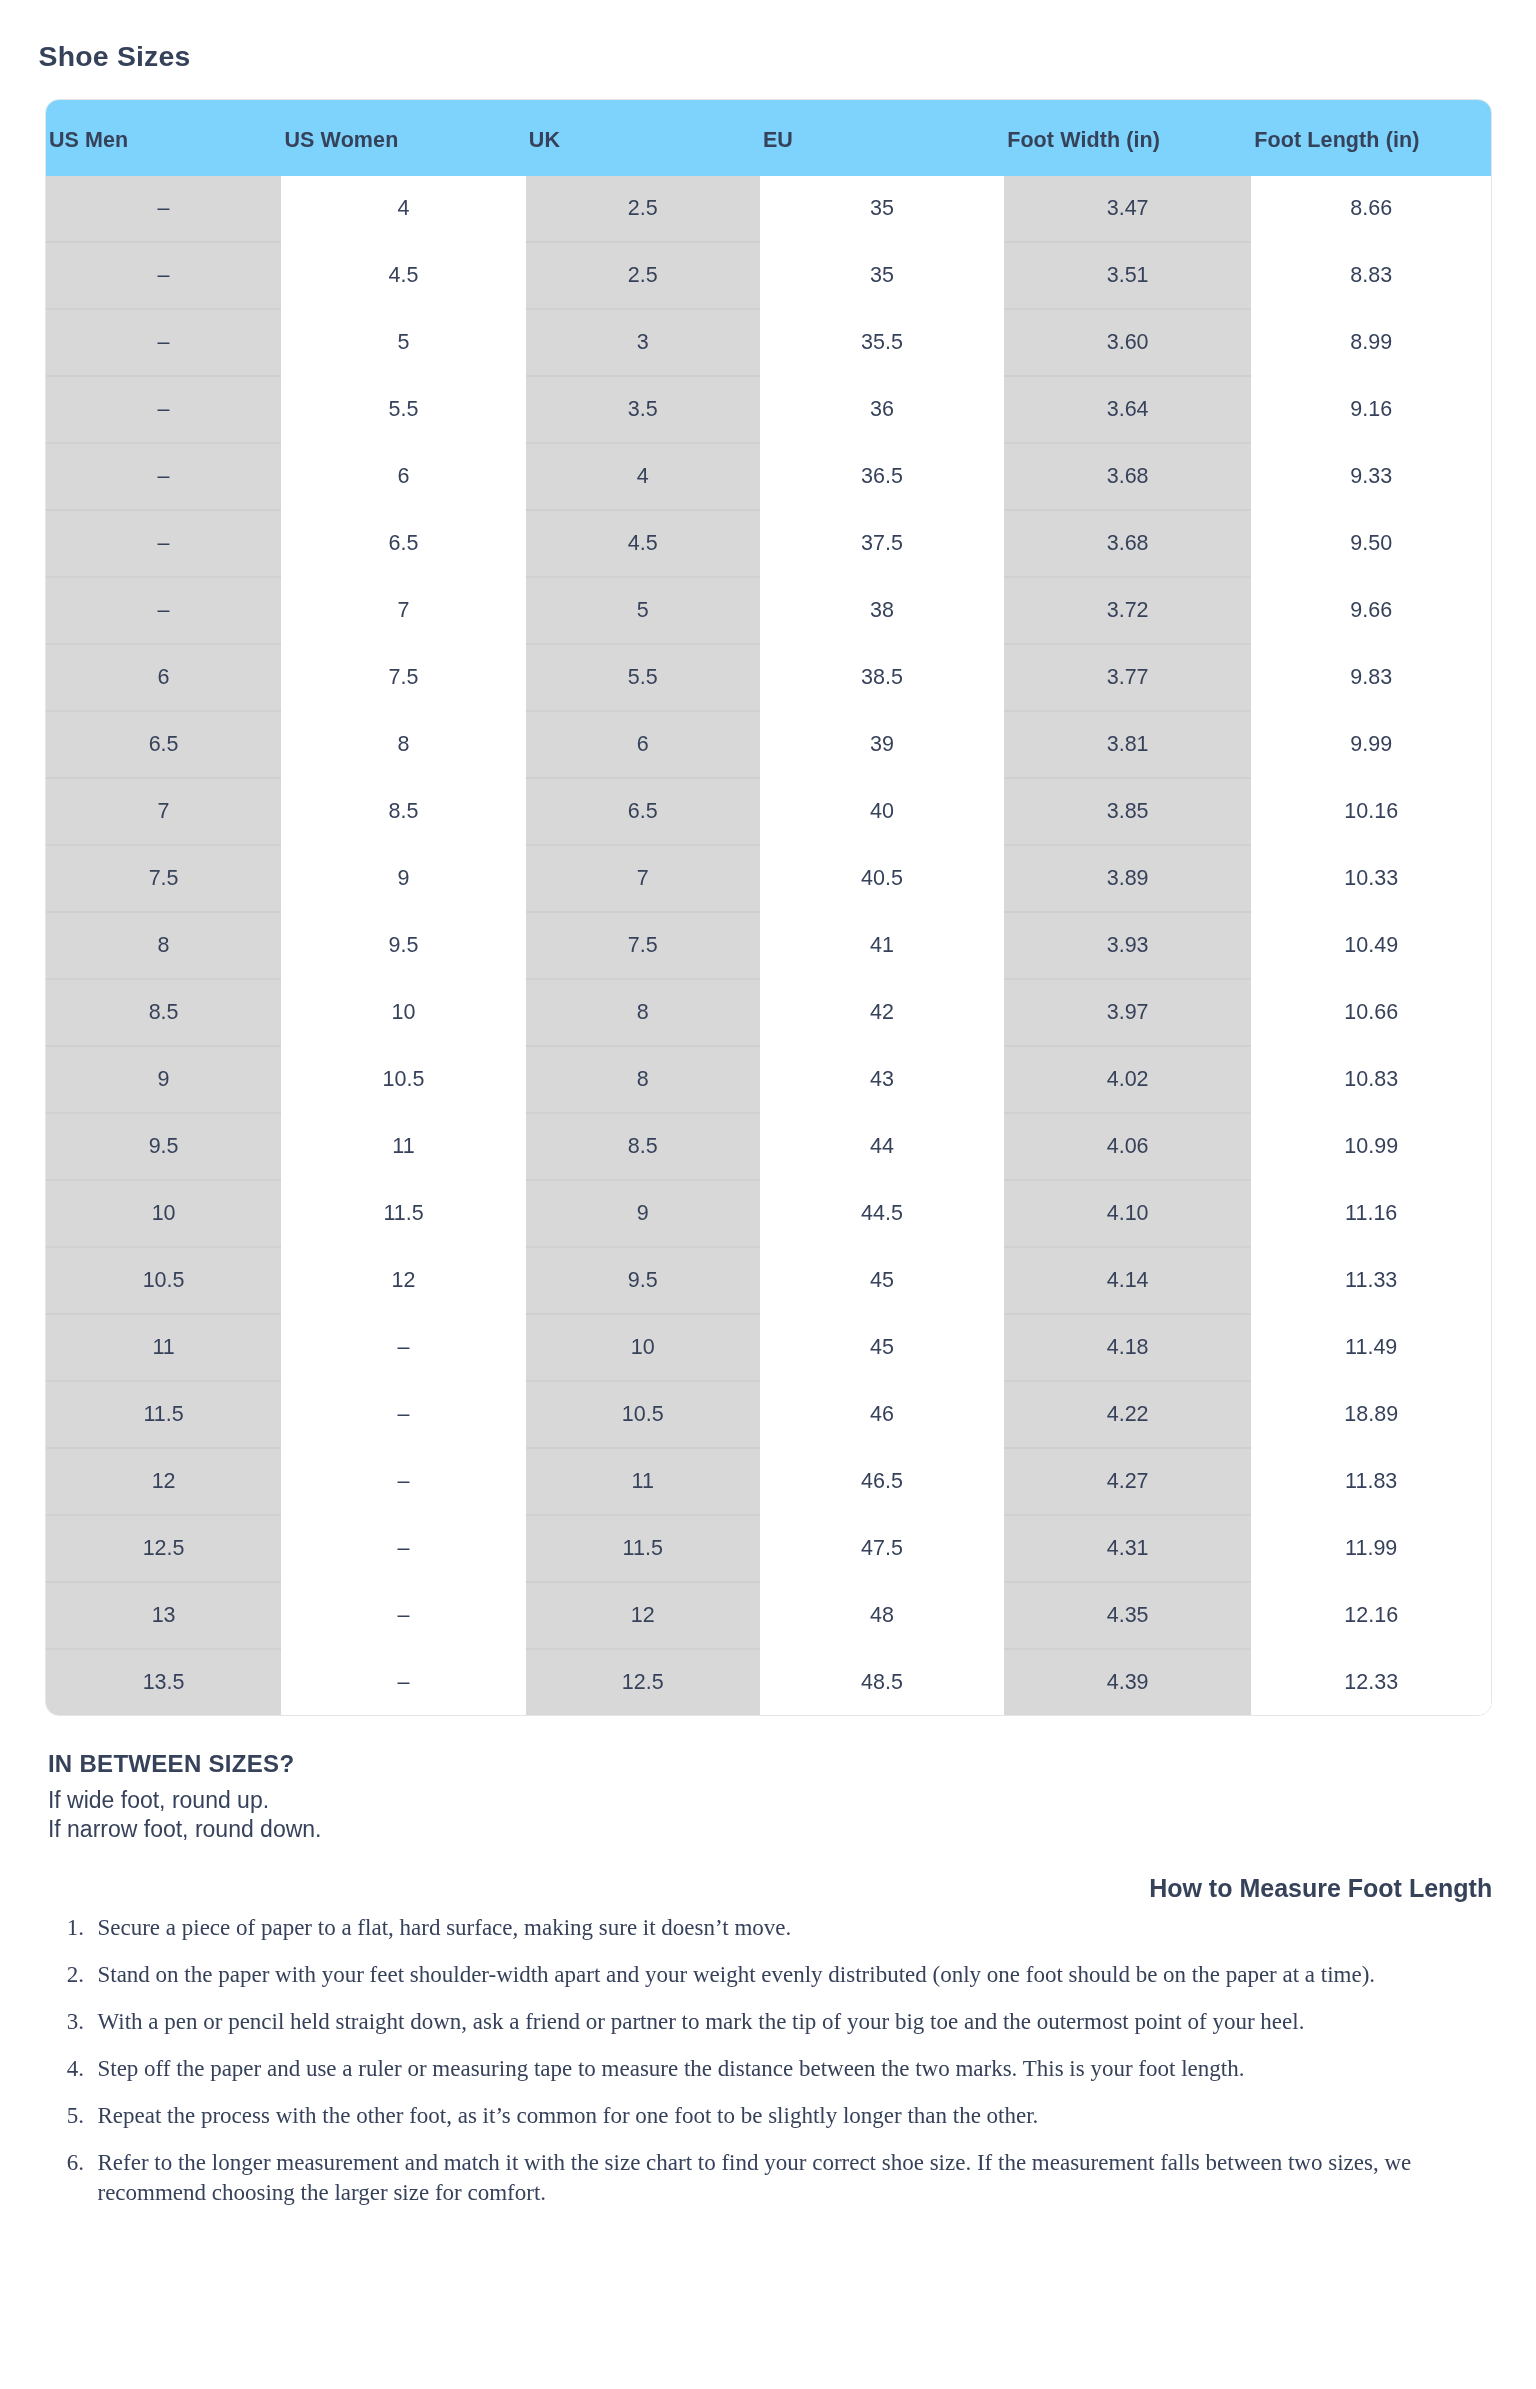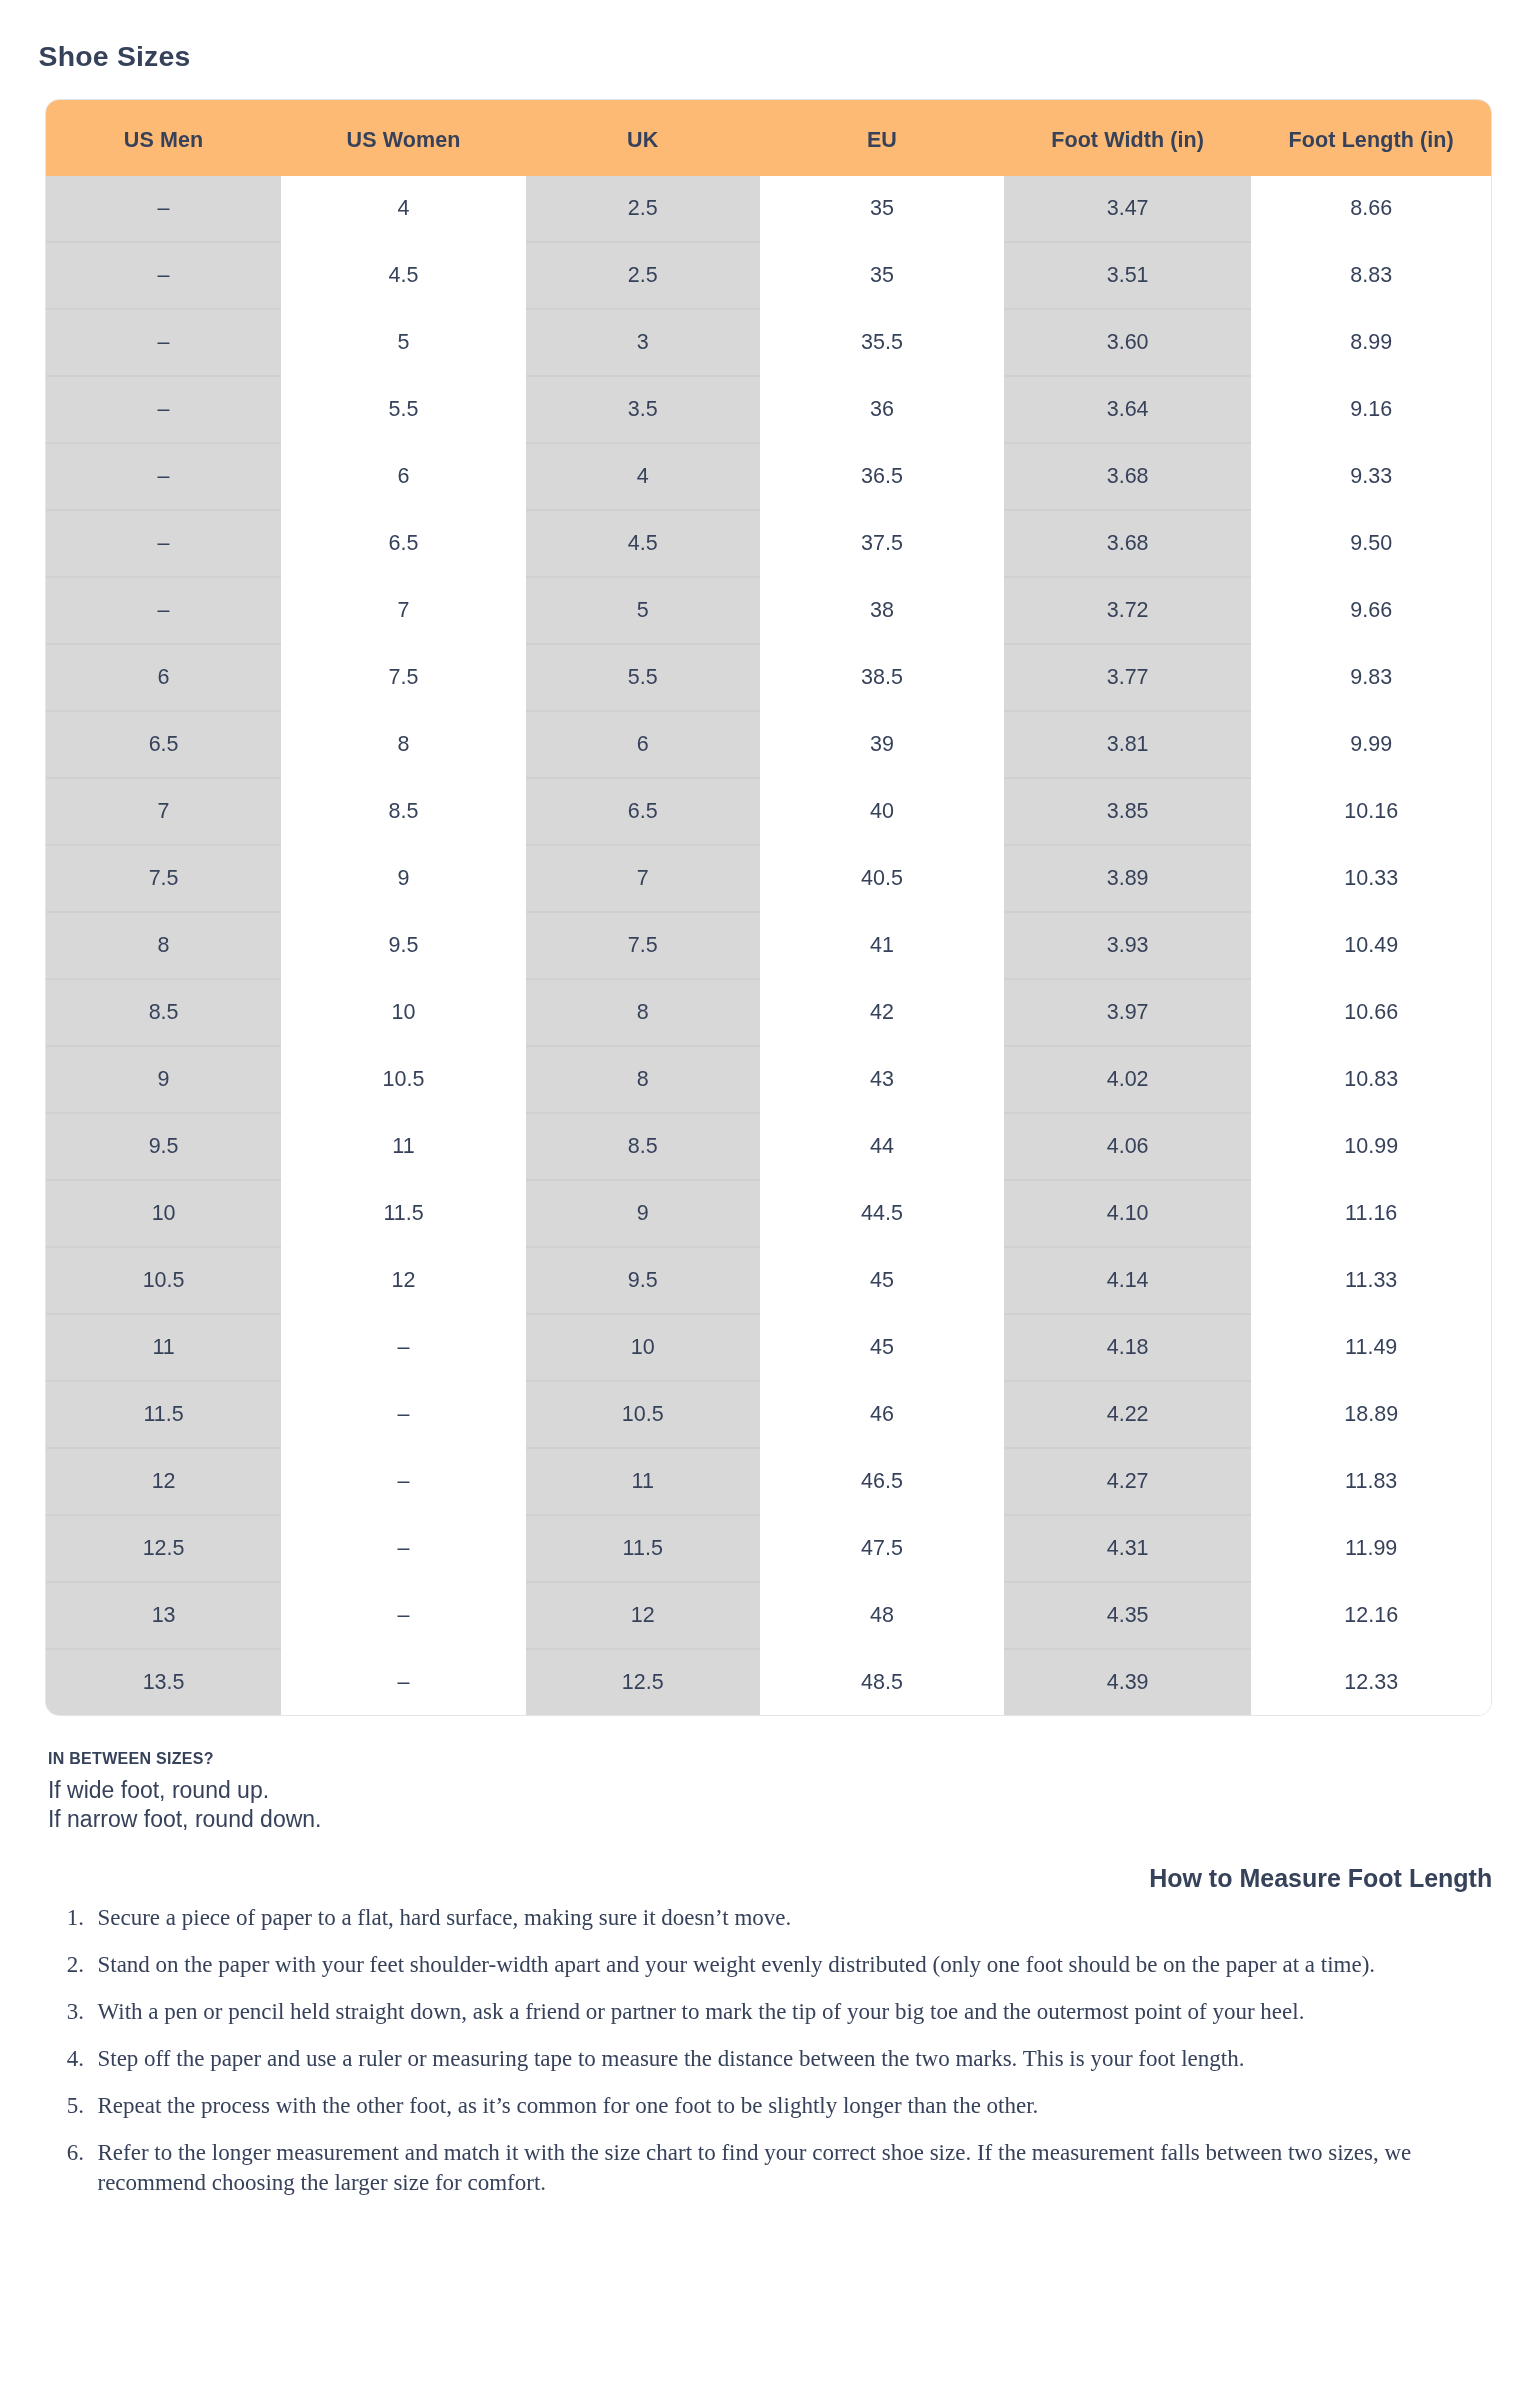--- a/index.html
+++ b/index.html
@@ -45,23 +45,23 @@
   }
   table.size-table {
     width: 100%;
     border-collapse: collapse;
     table-layout: fixed;
   }
   table.size-table th {
     font-size: 21.5px;
     font-weight: bold;
     color: #36415a;
-    background: #fdba74;
+    background: #7dd3fc;
     padding: 28px 3.1px 23px 3.1px;
-    text-align: center;
+    text-align: left;
     letter-spacing: 0.1px;
   }
   table.size-table td {
     font-size: 21.5px;
     font-weight: normal;
     color: #36415a;
     text-align: center;
     padding: 17px 3.1px;
     height: 31px;
     background: #ffffff;
@@ -82,21 +82,21 @@
   col.c3 { width: 16.2%; }
   col.c4 { width: 16.9%; }
   col.c5 { width: 17.1%; }
   col.c6 { width: 16.6%; }
 
   
   .notes {
     margin: 34px 10.8px 0 10.8px;
   }
   .notes-heading {
-    font-size: 16px;
+    font-size: 24px;
     font-weight: bold;
     letter-spacing: 0.3px;
     margin: 0 0 7.7px 3.1px;
     color: #36415a;
   }
   .notes-line {
     font-size: 23px;
     line-height: 1.28;
     margin: 0 0 0 3.1px;
     color: #36415a;

